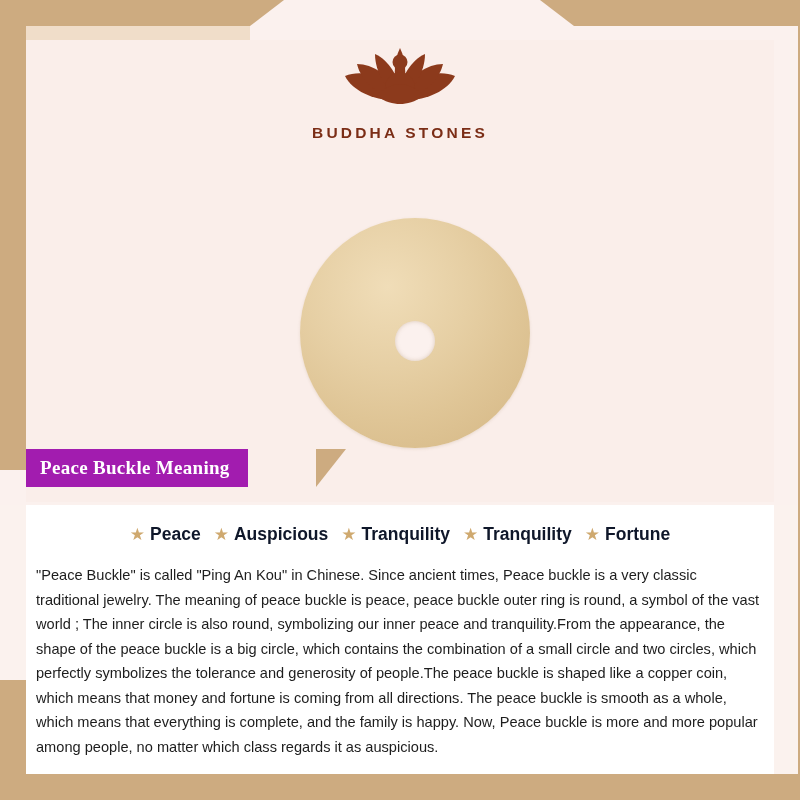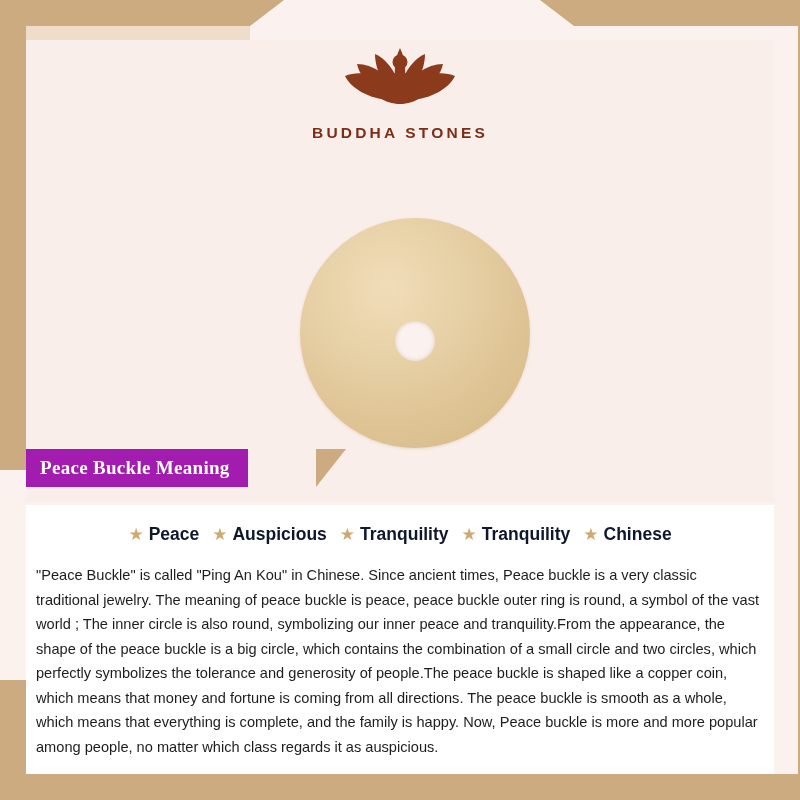--- a/index.html
+++ b/index.html
@@ -299,19 +299,19 @@
     <div class="kw">
       <span class="star">★</span>
       <span class="kw-label">Tranquility</span>
     </div>
     <div class="kw">
       <span class="star">★</span>
       <span class="kw-label">Tranquility</span>
     </div>
     <div class="kw">
       <span class="star">★</span>
-      <span class="kw-label">Chinese</span>
+      <span class="kw-label">Fortune</span>
     </div>
   </div>
 
   <div class="body-text">"Peace Buckle" is called "Ping An Kou" in Chinese. Since ancient times, Peace buckle is a very classic traditional jewelry. The meaning of peace buckle is peace, peace buckle outer ring is round, a symbol of the vast world ; The inner circle is also round, symbolizing our inner peace and tranquility.From the appearance, the shape of the peace buckle is a big circle, which contains the combination of a small circle and two circles, which perfectly symbolizes the tolerance and generosity of people.The peace buckle is shaped like a copper coin, which means that money and fortune is coming from all directions. The peace buckle is smooth as a whole, which means that everything is complete, and the family is happy. Now, Peace buckle is more and more popular among people, no matter which class regards it as auspicious.</div>
 
 </div>
 
 </body></html>

